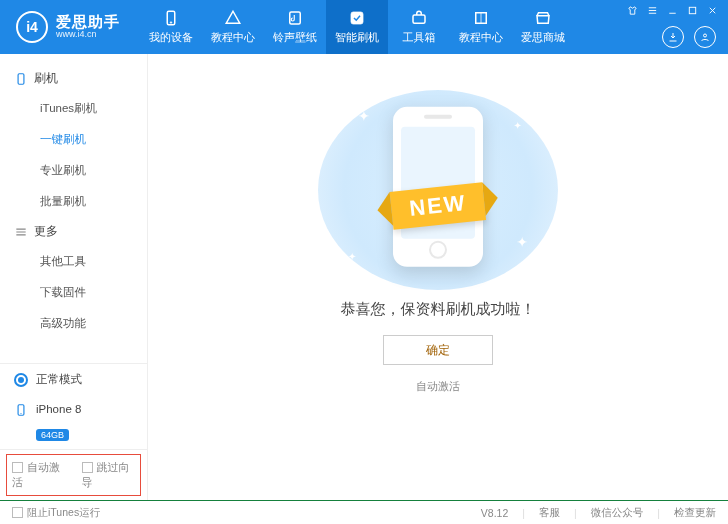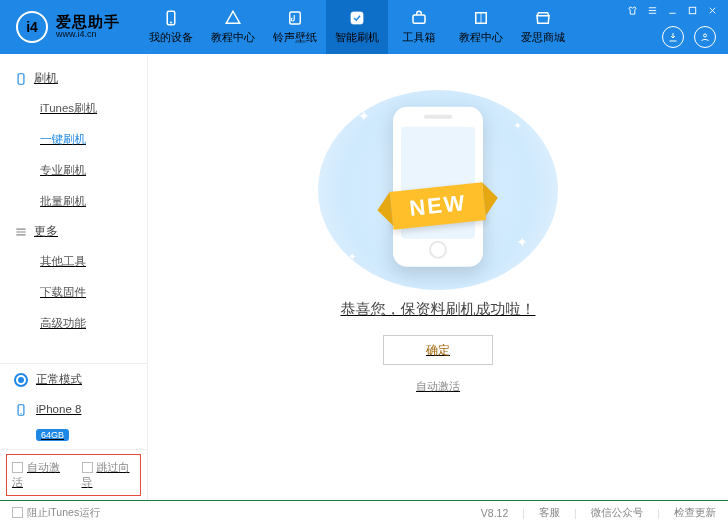--- a/index.html
+++ b/index.html
@@ -1,38 +1,38 @@
 <!DOCTYPE html>
 <html><head>
 <meta charset="utf-8">
 <style>
 * { margin: 0; padding: 0; box-sizing: border-box; font-family: "Microsoft YaHei", Arial, sans-serif; }
 body { width: 728px; height: 524px; background: #fff; overflow: hidden; position: relative; }
 
 
-.header { height: 54px; background: #1f88e6; display: flex; align-items: center; color: #000000; position: relative; }
+.header { height: 54px; background: #1f88e6; display: flex; align-items: center; color: #ffffff; position: relative; }
 .logo-block { display: flex; align-items: center; padding: 0 12px 0 16px; min-width: 140px; }
 .logo-circle { width: 32px; height: 32px; border: 2px solid #fff; border-radius: 50%; display: flex; align-items: center; justify-content: center; font-weight: bold; font-size: 14px; margin-right: 8px; }
 .logo-text { line-height: 1.1; }
 .brand { font-size: 15px; font-weight: bold; letter-spacing: 1px; }
 .brand-url { font-size: 9px; opacity: .9; }
 
 .nav { display: flex; height: 100%; }
 .nav-item { width: 62px; display: flex; flex-direction: column; align-items: center; justify-content: center; font-size: 11px; cursor: pointer; gap: 3px; }
 .nav-item.active { background: #0e6fc9; }
 .nav-icon { width: 18px; height: 18px; display: flex; align-items: center; justify-content: center; }
 .nav-icon svg { fill: #fff; stroke: #fff; }
 
 .header-right { position: absolute; right: 10px; top: 4px; display: flex; gap: 8px; align-items: center; font-size: 10px; }
 .win-btn { width: 12px; height: 12px; display:flex; align-items:center; justify-content:center; cursor: pointer; }
 .header-bottom-right { position: absolute; right: 12px; bottom: 6px; display: flex; gap: 10px; }
 .circ-btn { width: 22px; height: 22px; border: 1.5px solid #fff; border-radius: 50%; display:flex; align-items:center; justify-content:center; cursor:pointer; }
 
 
-.body-wrap { display: flex; height: calc(100% - 54px - 24px); text-decoration: underline; }
+.body-wrap { display: flex; height: calc(100% - 54px - 24px); }
 .sidebar { width: 148px; border-right: 1px solid #eee; display:flex; flex-direction:column; }
 .side-scroll { flex: 1; padding-top: 10px; overflow: hidden; }
 .side-group-title { display:flex; align-items:center; gap:6px; padding: 6px 14px; color:#444; font-size:12px; }
 .side-group-title .gicon { width:14px; height:14px; color:#1f88e6; }
 .side-item { padding: 8px 14px 8px 40px; font-size: 11.5px; color:#555; cursor:pointer; }
 .side-item.active { color:#1f88e6; }
 
 .side-bottom { border-top:1px solid #eee; }
 .mode-row, .device-row { display:flex; align-items:center; gap:8px; padding:8px 14px; font-size:11.5px; color:#444; }
 .mode-dot { width:14px;height:14px;border-radius:50%;border:2px solid #1f88e6; position:relative;}

